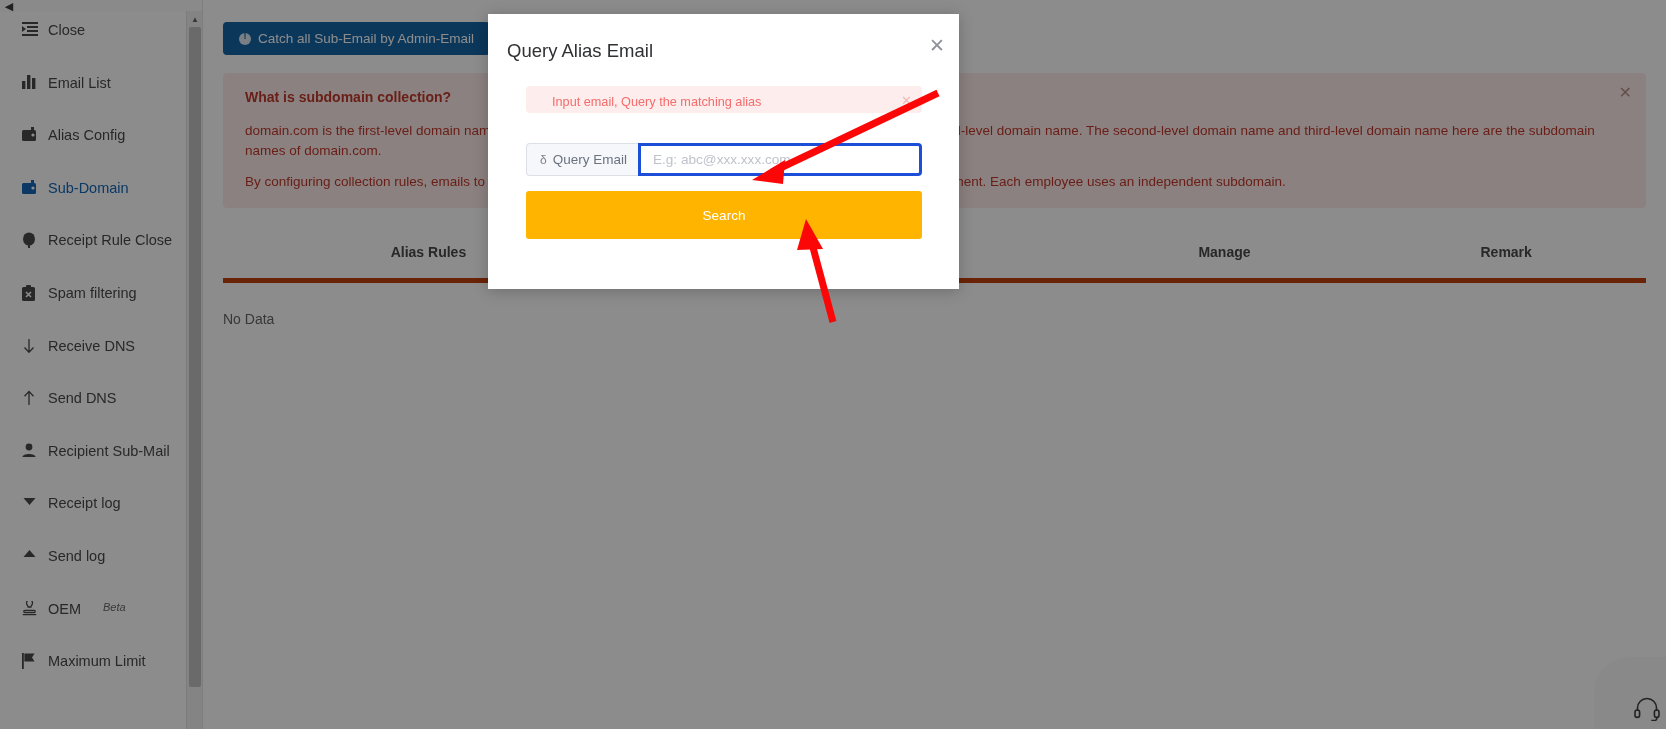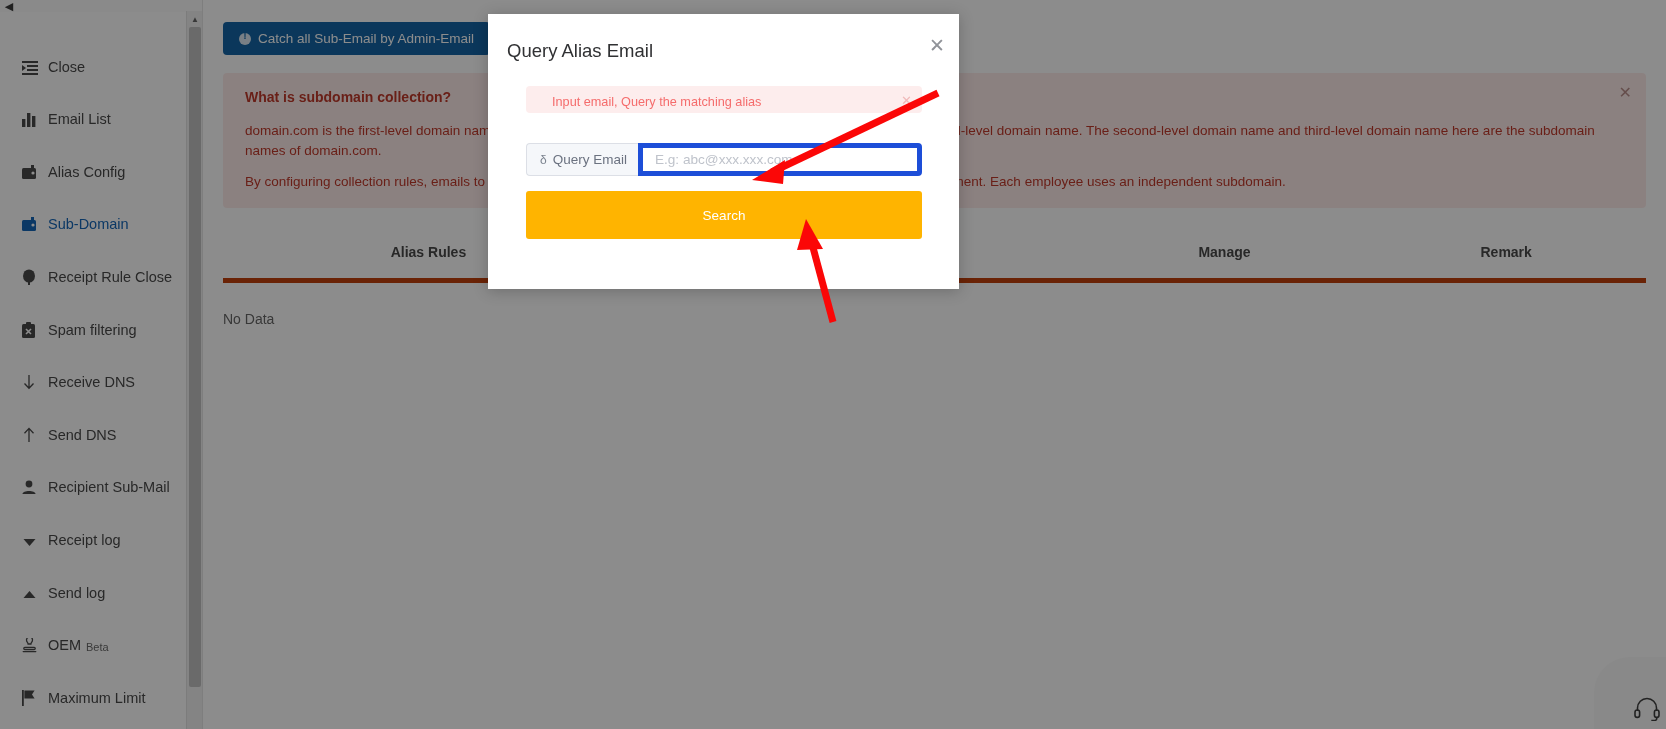--- a/index.html
+++ b/index.html
@@ -36,21 +36,21 @@
     left: 2px; top: 1px;
     width: 14px; height: 12px;
     color: #3c3c3c;
     font-size: 11px;
     line-height: 11px;
     text-align: center;
   }
   .sb-list { padding-top: 10px; }
   .sb-item {
     display: flex;
-    align-items: flex-end;
+    align-items: flex-start;
     height: 52.6px;
     padding-left: 22px;
     color: #4a4a4a;
     font-size: 14.5px;
     cursor: pointer;
     white-space: nowrap;
   }
   .sb-item .sb-ico {
     width: 24px;
     min-width: 24px;
@@ -60,21 +60,22 @@
     color: #4a4a4a;
     font-size: 14px;
   }
   .sb-item .sb-ico svg { display: block; }
   .sb-item.active { color: #1466b8; }
   .sb-item.active .sb-ico { color: #1466b8; }
   .sb-label { padding-left: 2px; }
   .sb-badge {
     font-size: 11px;
     color: #6a6a6a;
-    padding-left: 5px;
+    padding-left: 22px;
+    font-style: italic;
   }
 
   
   #sb-scroll {
     position: absolute;
     right: 0; top: 11px;
     width: 16px; height: 718px;
     background: #f0f0f0;
     border-left: 1px solid #e2e2e2;
   }
@@ -267,21 +268,21 @@
     border-right: none;
     border-radius: 4px 0 0 4px;
     padding: 0 11px 0 13px;
     color: #6b7280;
     font-size: 13.5px;
     white-space: nowrap;
   }
   .input-prepend .pre-ico { font-size: 12px; color: #7a828e; }
   .q-input {
     flex: 1;
-    border: 5px solid #1d4ed8;
+    border: 3px solid #1d4ed8;
     border-radius: 0 4px 4px 0;
     padding: 0 12px;
     font-size: 13.6px;
     color: #606266;
     font-family: "Liberation Sans", sans-serif;
     outline: none;
     min-width: 0;
   }
   .q-input::placeholder { color: #bfc3cb; }
 

